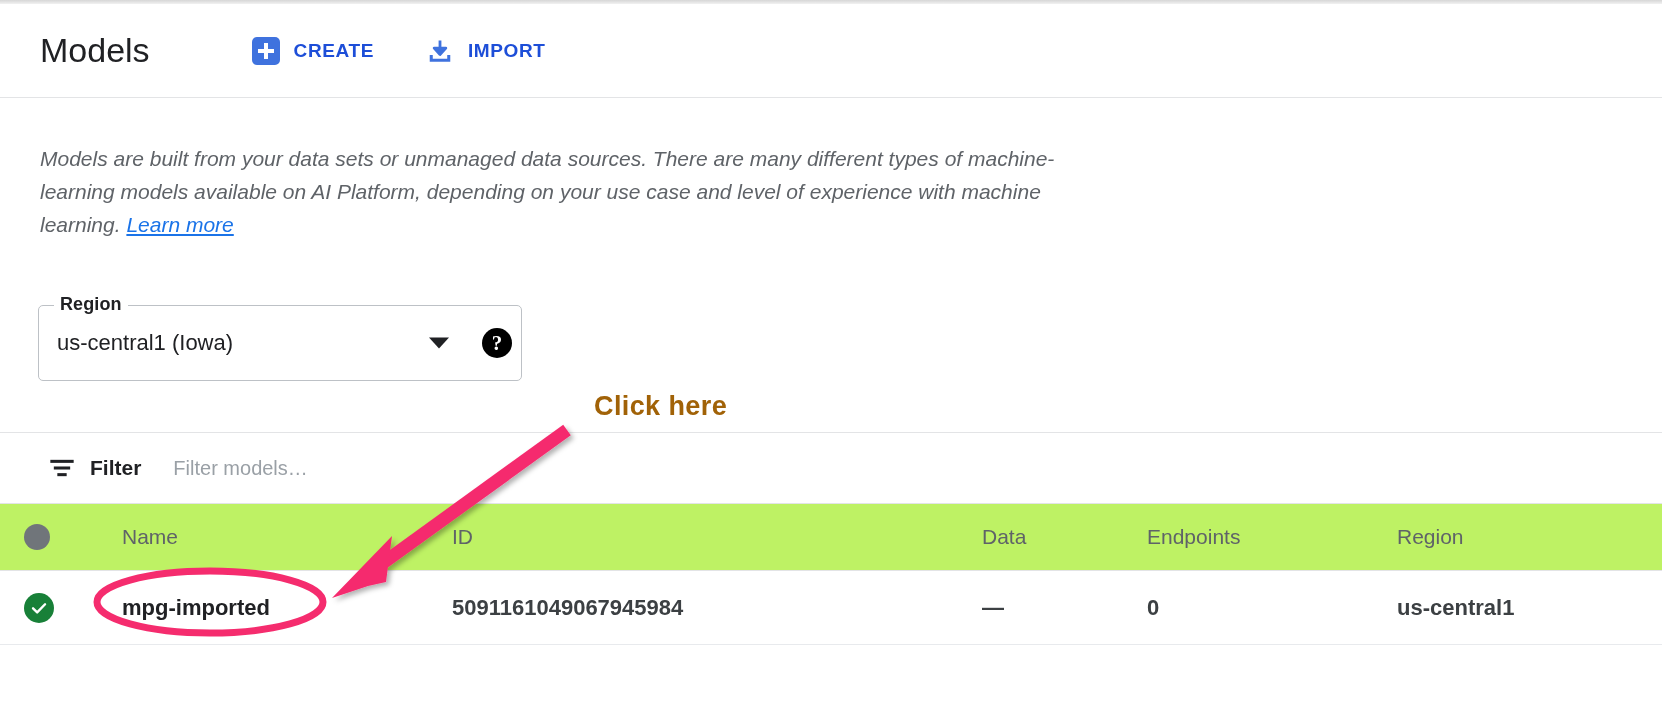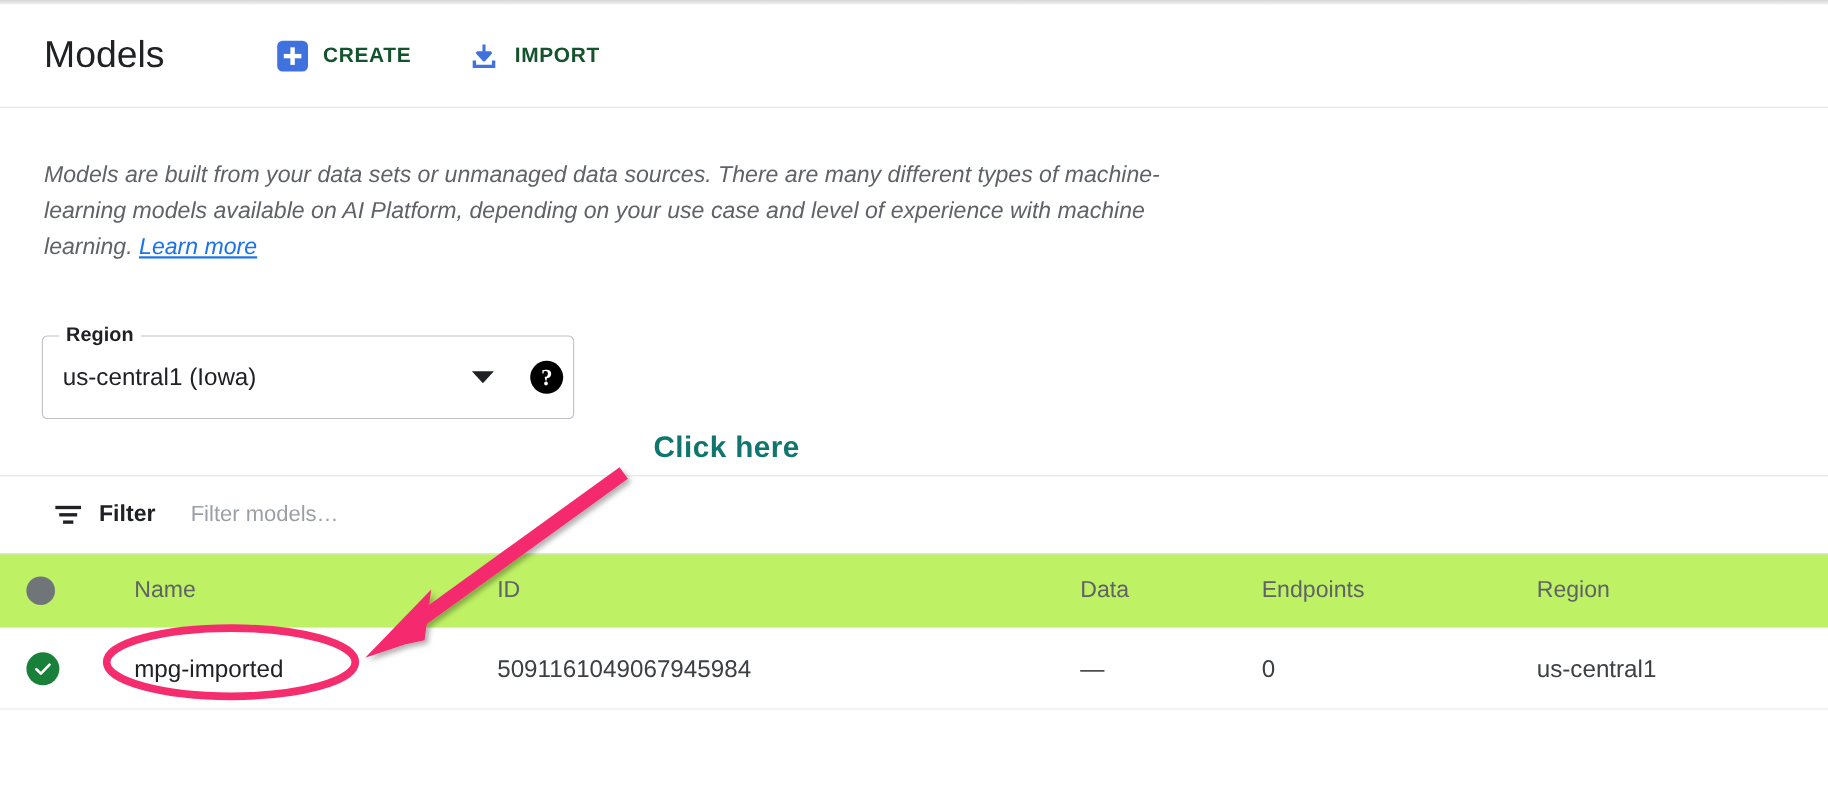--- a/index.html
+++ b/index.html
@@ -39,21 +39,21 @@
   }
   .hdr-actions { display: flex; align-items: center; margin-left: 48px; }
   .hdr-btn {
     display: flex; align-items: center;
     background: none; border: none; cursor: pointer;
     padding: 6px 14px;
     margin-right: 24px;
     font-family: "Liberation Sans", sans-serif;
   }
   .hdr-btn-label {
-    font-size: 19px; font-weight: 700; color: #14532d;
+    font-size: 19px; font-weight: 700; color: #1d4ed8;
     letter-spacing: 0.6px;
     margin-left: 14px;
     white-space: nowrap;
   }
   .plus-icon {
     width: 28px; height: 28px; border-radius: 5px;
     background: #3f72de;
     position: relative; flex: none;
   }
   .plus-icon::before, .plus-icon::after {
@@ -162,21 +162,21 @@
   .c-select { width: 122px; display: flex; align-items: center; padding-left: 24px; flex: none; }
   .c-name   { width: 330px; flex: none; }
   .c-id     { width: 530px; flex: none; }
   .c-data   { width: 165px; flex: none; }
   .c-end    { width: 250px; flex: none; }
   .c-region { flex: 1; }
   .th {
     font-size: 21px; color: #5f6368; font-weight: 400; white-space: nowrap;
   }
   .td {
-    font-size: 22px; color: #3c4043; white-space: nowrap;
+    font-size: 22px; color: #3c4043; white-space: nowrap; font-weight: bold;
   }
   .td-name { color: #202124; }
   .head-circle {
     width: 26px; height: 26px; border-radius: 50%;
     background: #70757a;
   }
   .check-circle {
     width: 30px; height: 30px; border-radius: 50%;
     background: #188038;
     display: flex; align-items: center; justify-content: center;
@@ -185,21 +185,21 @@
   .check-circle svg { display: block; }
 
   
   .anno-layer {
     position: absolute; left: 0; top: 0; width: 1662px; height: 720px;
     pointer-events: none;
   }
   .click-here {
     position: absolute; left: 594px; top: 391px;
     font-size: 27px; font-weight: 700;
-    color: #0f766e;
+    color: #a16207;
     letter-spacing: 0.4px;
     white-space: nowrap;
     -webkit-text-stroke: 3px #ffffff;
     paint-order: stroke fill;
   }
 </style>
 </head>
 <body>
 
 <div id="page">

